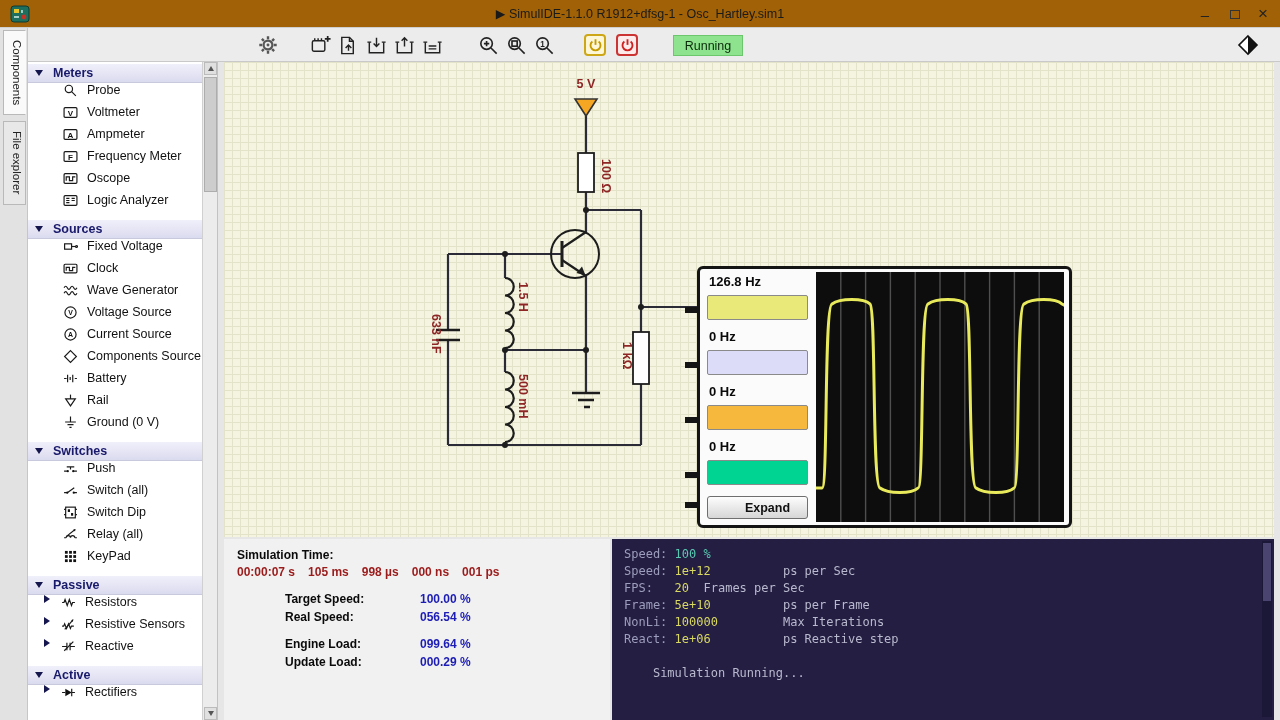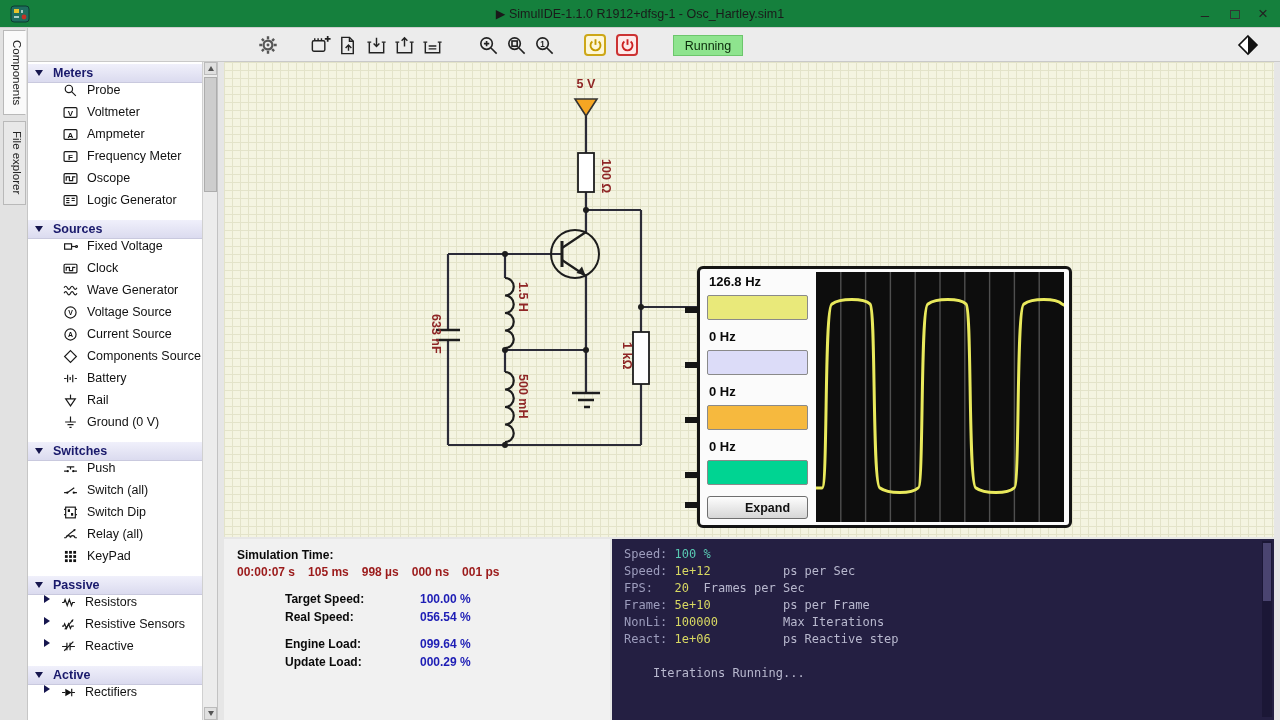--- a/index.html
+++ b/index.html
@@ -7,21 +7,21 @@
   body {
     position: relative;
     font-family: "Liberation Sans", sans-serif;
     background: #e6e6e6;
     overflow: hidden;
     color: #111;
   }
   .abs { position: absolute; }
 
   
-  .titlebar { left:0; top:0; width:1280px; height:28px; background:#15803d; border-bottom:1px solid #cfcfcf; }
+  .titlebar { left:0; top:0; width:1280px; height:28px; background:#a16207; border-bottom:1px solid #cfcfcf; }
   .titlebar .appicon { left:10px; top:4px; width:20px; height:20px; }
   .titlebar .title { left:0; top:0; width:1280px; height:28px; text-align:center; line-height:28px; font-size:12.5px; color:#1a1a1a; }
   .winbtn { top:0; width:30px; height:28px; display:flex; align-items:center; justify-content:center; font-size:15px; color:#222; cursor:default; }
   .btn-min { right:60px; }
   .btn-max { right:30px; }
   .btn-close { right:2px; font-size:17px; }
   .maxbox { width:10px; height:9px; border:1.5px solid #333; display:inline-block; }
 
   
   .tabstrip { left:0; top:28px; width:28px; height:692px; background:#e2e2e2; border-right:1px solid #c6c6c6; }
@@ -301,21 +301,21 @@
         </span>
       <span>Oscope</span>
     </div>
     <div class="item">
       <span class="ic">
           <svg viewBox="0 0 14 14">
             <rect x="1" y="2.5" width="12" height="9" rx="1"></rect>
             <path d="M3 5h3 M8 5h3 M3 7h3 M8 7h3 M3 9h3"></path>
           </svg>
         </span>
-      <span>Logic Generator</span>
+      <span>Logic Analyzer</span>
     </div>
 
     <div class="cat">
       <span class="tri-down"></span>
       <span>Sources</span>
     </div>
     <div class="item">
       <span class="ic">
           <svg viewBox="0 0 14 14">
             <rect x="1.5" y="4.5" width="6.5" height="5"></rect>
@@ -639,17 +639,17 @@
 </div>
 
 <div class="abs console">
   <div class="cline"><span class="c-label">Speed: </span><span class="c-val teal">100 %</span><span class="c-suf"></span></div>
   <div class="cline"><span class="c-label">Speed: </span><span class="c-val">1e+12</span><span class="c-suf">          ps per Sec</span></div>
   <div class="cline"><span class="c-label">FPS:   </span><span class="c-val">20</span><span class="c-suf">  Frames per Sec</span></div>
   <div class="cline"><span class="c-label">Frame: </span><span class="c-val">5e+10</span><span class="c-suf">          ps per Frame</span></div>
   <div class="cline"><span class="c-label">NonLi: </span><span class="c-val">100000</span><span class="c-suf">         Max Iterations</span></div>
   <div class="cline"><span class="c-label">React: </span><span class="c-val">1e+06</span><span class="c-suf">          ps Reactive step</span></div>
   <div class="cline"><span class="c-label"></span><span class="c-val"></span><span class="c-suf"></span></div>
-  <div class="cline"><span class="c-label">    </span><span class="c-val"></span><span class="c-suf">Iterations Running...</span></div>
+  <div class="cline"><span class="c-label">    </span><span class="c-val"></span><span class="c-suf">Simulation Running...</span></div>
   <div class="con-scroll">
     <div class="con-thumb"></div>
   </div>
 </div>
 
 </body></html>

